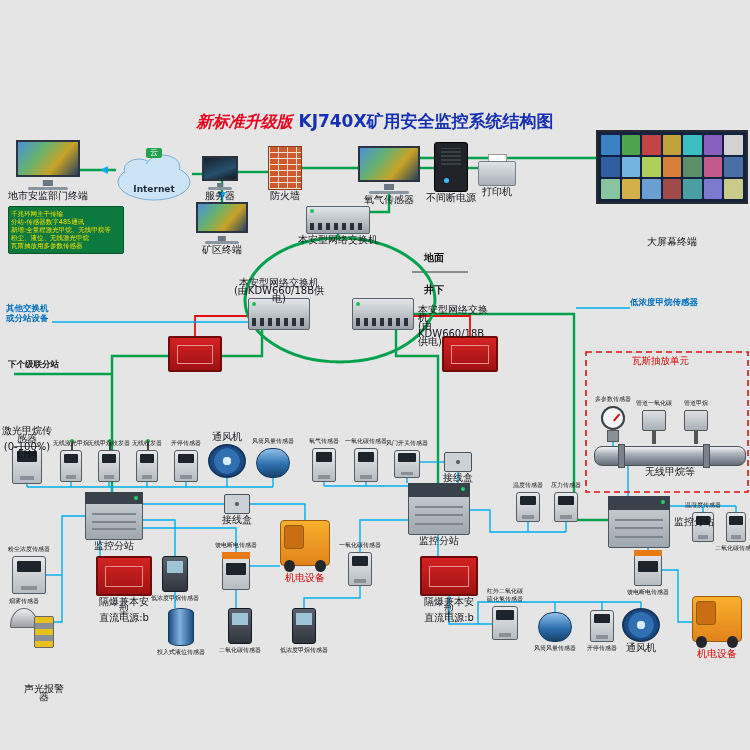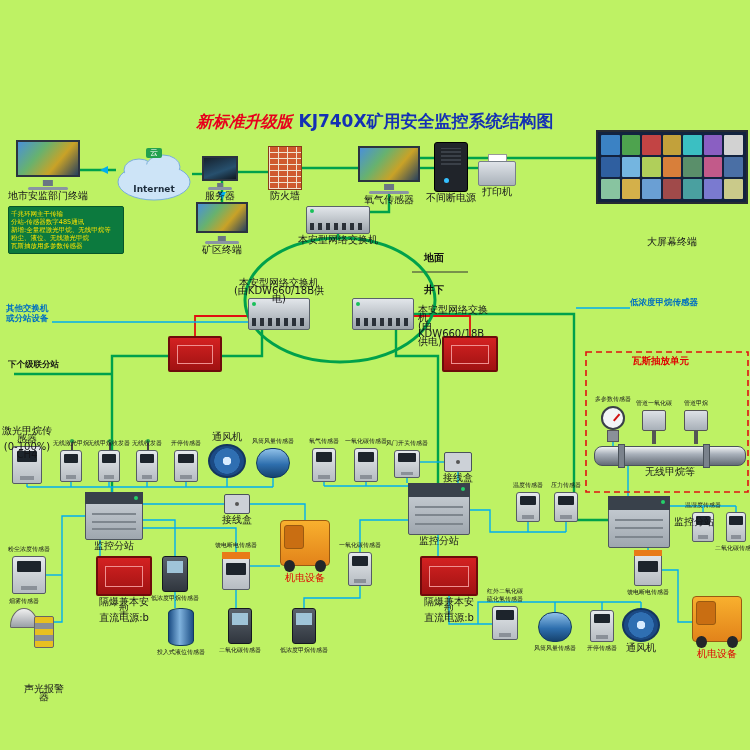--- a/index.html
+++ b/index.html
@@ -1,16 +1,16 @@
 <!DOCTYPE html>
 <html><head>
 <meta charset="utf-8">
 <style>
   html,body{margin:0;padding:0;background:#fff;}
-  #canvas{position:relative;width:750px;height:750px;background:#bef264;overflow:hidden;
+  #canvas{position:relative;width:750px;height:750px;background:#e5e5e5;overflow:hidden;
           font-family:"DejaVu Sans","Liberation Sans",sans-serif;}
   #wires{position:absolute;left:0;top:0;z-index:1;}
   .title{position:absolute;left:0;top:110px;width:100%;text-align:center;z-index:4;}
   .t-red{color:#e8001c;font-weight:bold;font-style:italic;font-size:16px;margin-right:6px;}
   .t-blue{color:#1430b4;font-weight:bold;font-size:17px;}
   .infobox{position:absolute;left:8px;top:206px;width:110px;z-index:4;background:#0c7a3e;
            border:1px solid #07562a;border-radius:2px;padding:3px 2px;}
   .infobox div{color:#ffe400;font-size:6.5px;line-height:8px;white-space:nowrap;}
   .node{position:absolute;z-index:2;}
   .ic{position:absolute;left:0;top:0;width:100%;height:100%;}
@@ -623,14 +623,14 @@
         <div class="mc-w" style="right:8%"></div>
       </div>
     </div>
     <div class="nlabel" style="color: rgb(224, 0, 0); left: 695px; top: 650px; width: 44px; text-align: center;">机电设备</div>
     <div class="nlabel" style="left: 424px; top: 252px; text-align: left; font-size: 10px; line-height: 11px; color: rgb(17, 17, 17); font-weight: bold;">地面</div>
     <div class="nlabel" style="left: 424px; top: 284px; text-align: left; font-size: 10px; line-height: 11px; color: rgb(17, 17, 17); font-weight: bold;">井下</div>
     <div class="nlabel" style="left: 6px; top: 304px; text-align: left; font-size: 8.5px; line-height: 9.5px; color: rgb(0, 112, 192); font-weight: bold;">其他交换机
 或分站设备</div>
     <div class="nlabel" style="left: 630px; top: 298px; text-align: left; font-size: 8.5px; line-height: 9.5px; color: rgb(0, 112, 192); font-weight: bold;">低浓度甲烷传感器</div>
     <div class="nlabel" style="left: 8px; top: 360px; text-align: left; font-size: 8.5px; line-height: 9.5px; color: rgb(17, 17, 17); font-weight: bold;">下个级联分站</div>
-    <div class="nlabel" style="left: 632px; top: 356px; text-align: left; font-size: 9.5px; line-height: 10.5px; color: rgb(224, 0, 0); font-weight: bold;">瓦斯抽放单元</div>
+    <div class="nlabel" style="left: 632px; top: 356px; text-align: left; font-size: 9.5px; line-height: 10.5px; color: rgb(224, 0, 0); font-weight: normal;">瓦斯抽放单元</div>
   </div>
 
 </body></html>

